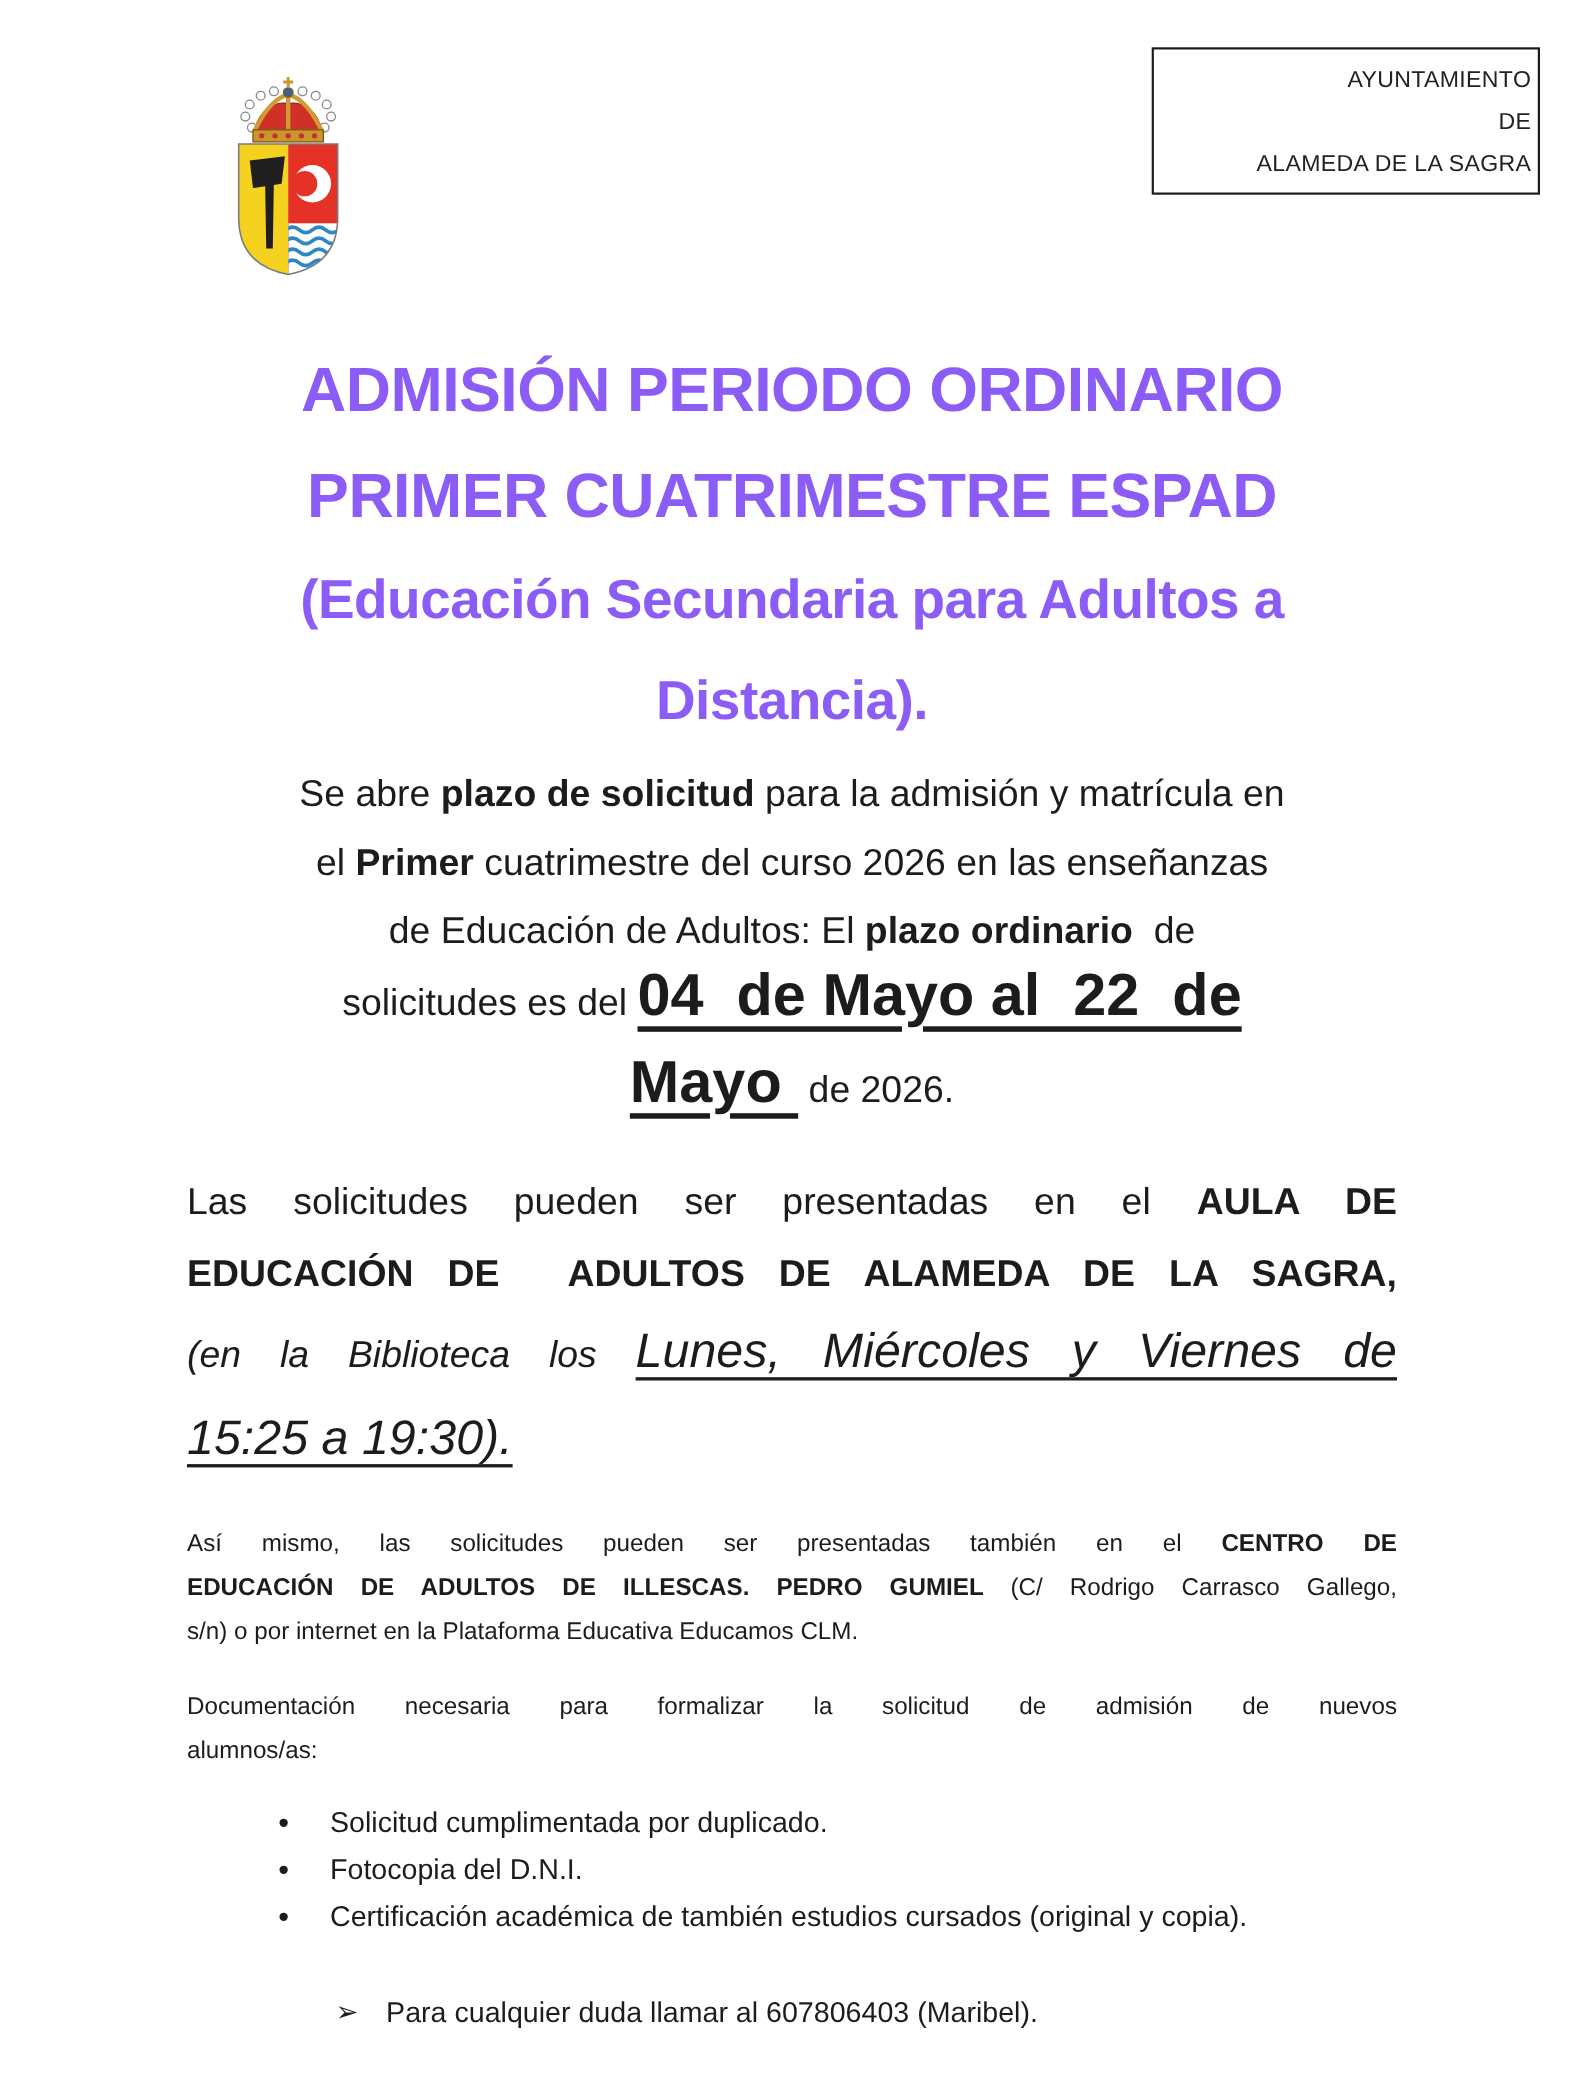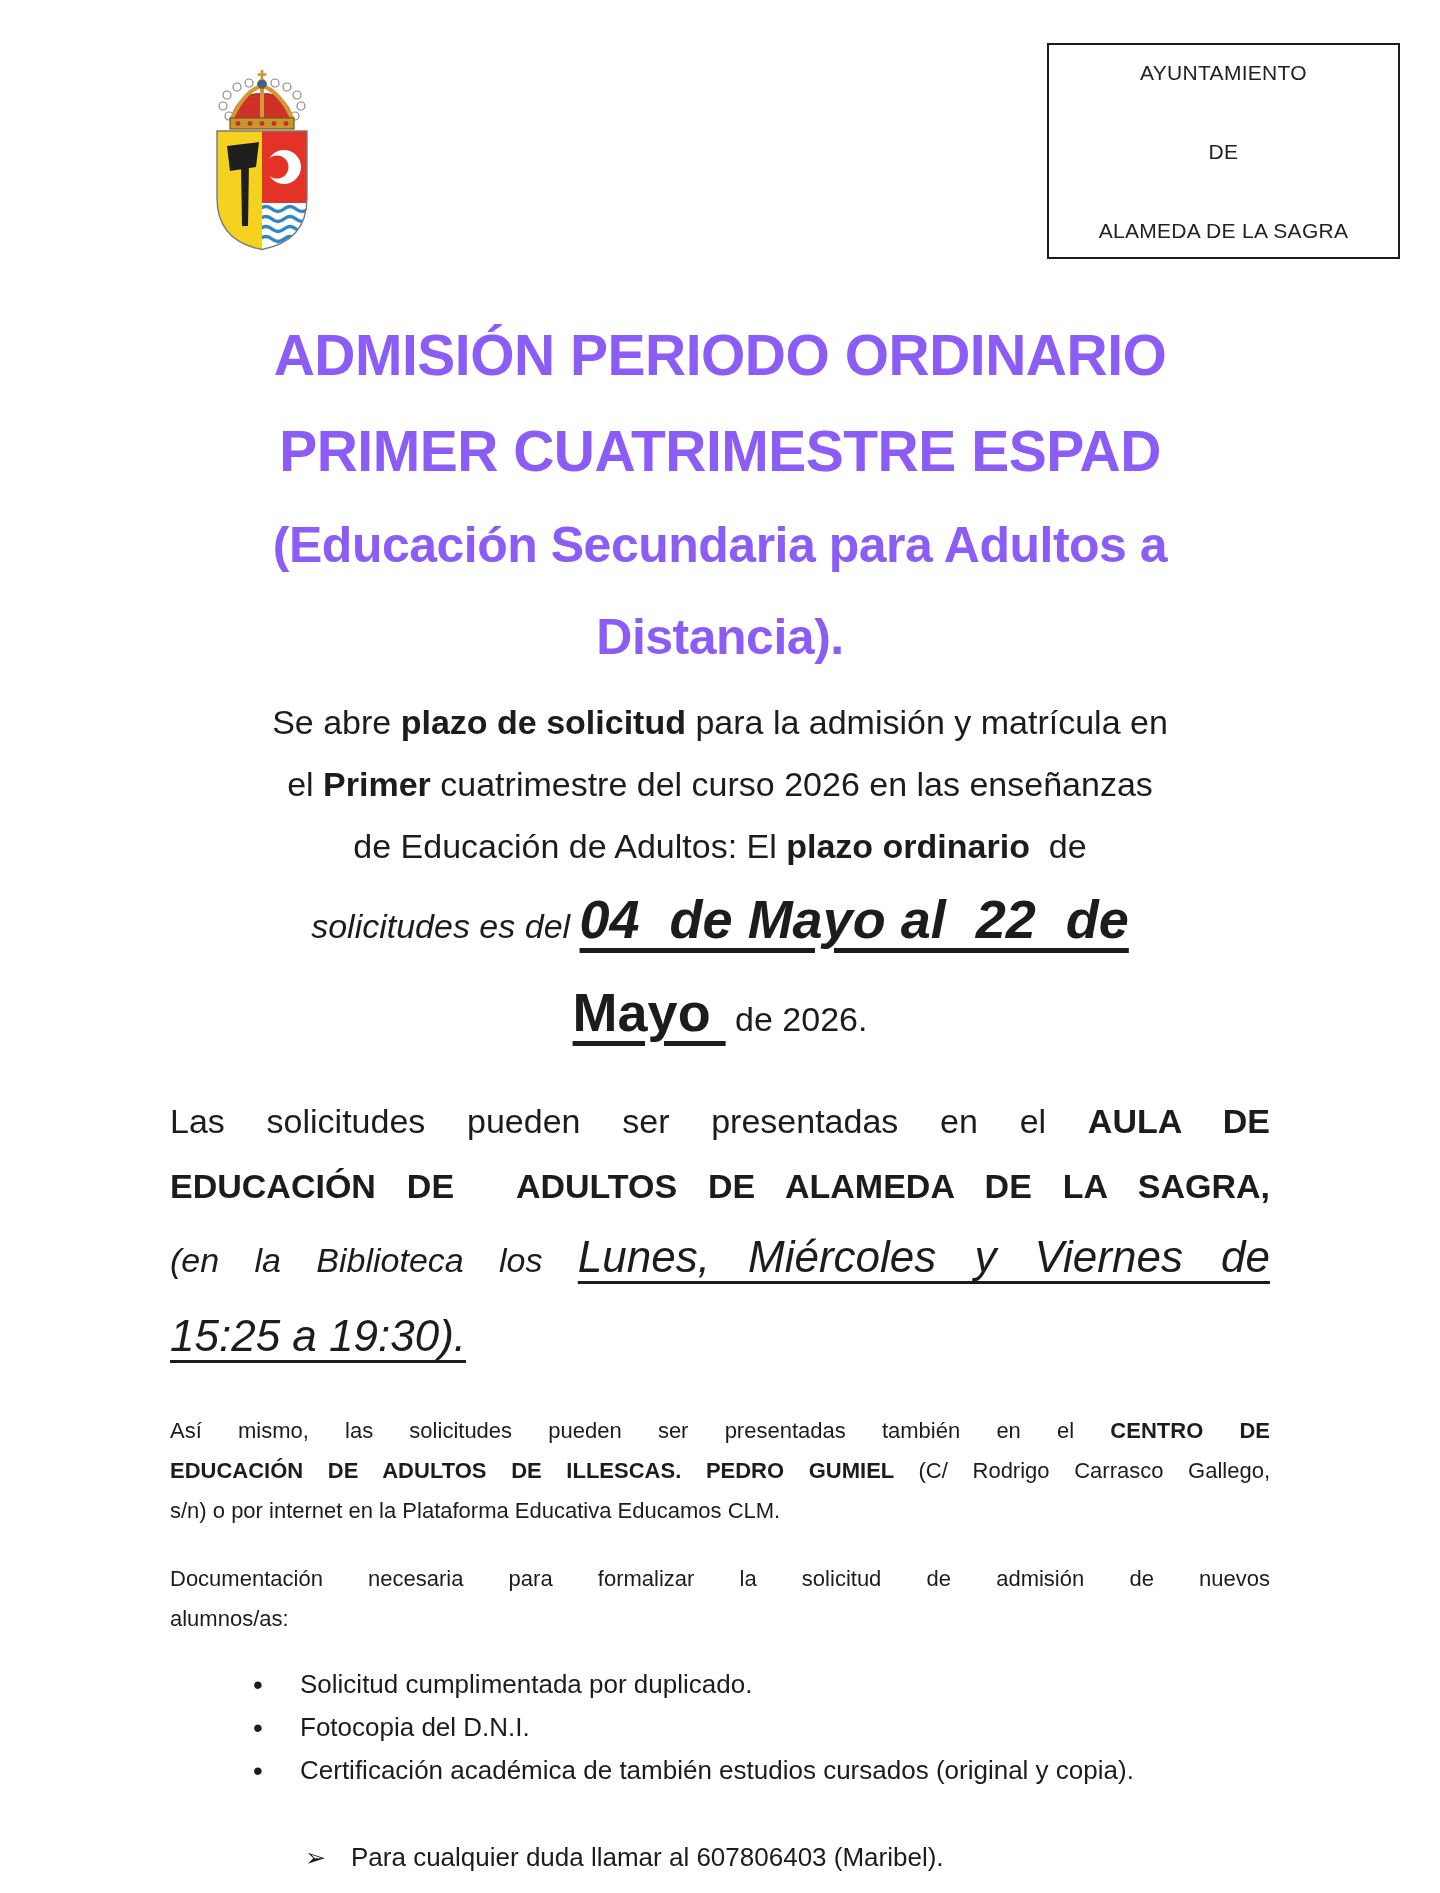--- a/index.html
+++ b/index.html
@@ -6,43 +6,43 @@
   html,body { background:#e8e8e8; }
   body { font-family:"Liberation Sans","DejaVu Sans",sans-serif; }
   .page {
     position:relative; width:1440px; height:1893px; margin:0 auto;
     background:#ffffff; color:#1c1c1c; overflow:hidden;
   }
   
   .header { position:relative; height:255px; }
   .crest { position:absolute; left:207px; top:70px; width:110px; height:182px; }
   .hbox {
-    position:absolute; left:1047px; top:43px; width:353px; height:216px;
+    position:absolute; left:1047px; top:43px; width:353px; height:134px;
     border:2px solid #1c1c1c;
     display:flex; flex-direction:column; justify-content:space-between;
     padding:16px 6px 14px 6px; text-align:center;
-    font-size:21px; color:#222; letter-spacing:0.3px;
+    font-size:21px; color:#222; letter-spacing:0.3px;align-items:flex-end;
   }
   
   .content { margin:0 170px; }
   .title { margin-top:52px; text-align:center; color:#8b5cf6; font-weight:700; }
   .t-main { display:block; font-size:57px; line-height:96px; letter-spacing:-0.5px; }
   .t-sub  { display:block; font-size:50px; line-height:92px; letter-spacing:-0.5px; }
   
   .ln { display:block; }
   .seg-b { font-weight:700; }
   .seg-u { text-decoration:underline; text-decoration-thickness:4px; text-underline-offset:9px; }
   .seg-big { font-size:54px; font-weight:700; }
   .seg-big.seg-u { text-decoration-thickness:5px; text-underline-offset:10px; }
   .seg-md { font-size:44px; }
   .seg-md.seg-u { text-decoration-thickness:3px; text-underline-offset:9px; }
 
   .intro { margin-top:8px; font-size:34px; text-align:center; }
   .intro .ln { line-height:62px; }
-  .intro .ln.tall  { line-height:84px;font-style:italic; }
+  .intro .ln.tall  { line-height:56px; }
   .intro .ln.tall2 { line-height:88px; }
 
   .p-just .ln { text-align:justify; text-align-last:justify; }
   .p-just .ln.last { text-align-last:left; }
 
   .aula { margin-top:26px; font-size:34px; }
   .aula .ln { line-height:65px; }
   .aula .ln.tallmd { line-height:76px;font-style:italic; }
 
   .small-p { font-size:22px; }

